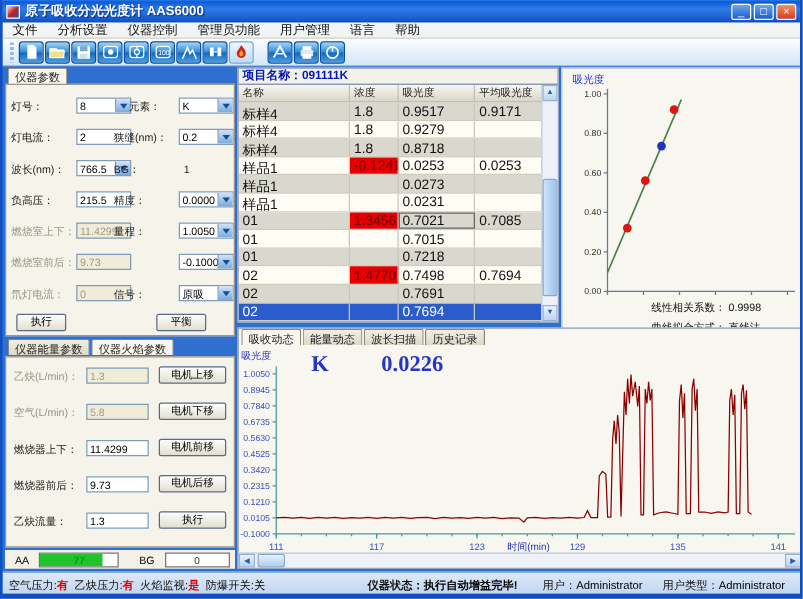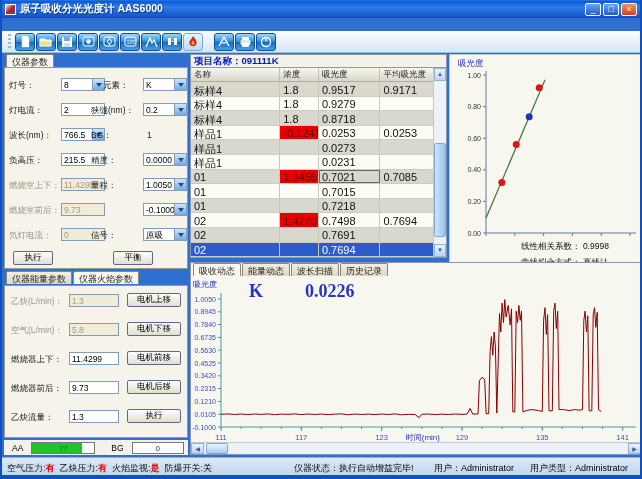--- a/index.html
+++ b/index.html
@@ -108,21 +108,21 @@
   #dyn-tabs { position:absolute; left:2px; top:0; display:flex; gap:1px; }
   #dyn-reading { position:absolute; left:58px; top:18px; font-family:"Liberation Serif", serif;
     font-weight:bold; color:#2433c8; font-size:18px; }
   #dyn-reading .val { margin-left:42px; }
   
   #statusbar { position:absolute; left:0; top:457px; width:100%; height:18px;
     background:linear-gradient(180deg,#dce9f8,#c2d6ef); border-top:1px solid #8fb0d8;
     font-size:9px; color:#111; }
   #statusbar span { white-space:nowrap; }
   .sb-left { position:absolute; left:5px; top:4px; }
-  .sb-mid { position:absolute; left:292px; top:4px; }
+  .sb-mid { position:absolute; left:292px; top:4px;font-weight:bold; }
   .sb-user { position:absolute; left:432px; top:4px; }
   .sb-usertype { position:absolute; left:528px; top:4px; }
   .sb-val-alert { color:#e00000; font-weight:bold; }
   .sb-val { color:#000; }
   #frame-bottom { position:absolute; left:0; top:475px; width:100%; height:4px; background:#0f4fc0; }
 </style>
 </head>
 <body>
 
 <div id="app">
@@ -130,20 +130,29 @@
   <div id="titlebar">
     <div id="app-icon"></div>
     <div id="title-text">原子吸收分光光度计  AAS6000</div>
     <div id="win-buttons">
       <div class="winbtn">_</div>
       <div class="winbtn">□</div>
       <div class="winbtn close">×</div>
     </div>
   </div>
 
+  <div id="menubar">
+      <div class="menu-item">文件</div>
+      <div class="menu-item">分析设置</div>
+      <div class="menu-item">仪器控制</div>
+      <div class="menu-item">管理员功能</div>
+      <div class="menu-item">用户管理</div>
+      <div class="menu-item">语言</div>
+      <div class="menu-item">帮助</div>
+    </div>
 
   <div id="toolbar">
     <div id="tb-grip"></div>
   <div class="tb-btn">
         <span>
           <svg width="13" height="13" viewBox="0 0 13 13">
             <path d="M3 1h5l2 2v9H3z" fill="#fff" stroke="#d0e8f8" stroke-width="0.5"></path>
           </svg>
         </span>
       </div>
@@ -265,21 +274,21 @@
       <div class="frm-label" style="left: 86px; top: 112px;">量程：</div>
       <div class="xp-select" style="left: 138px; top: 110px; width: 44px;"><span>1.0050</span><span class="arrow"></span></div>
       <div class="frm-label disabled" style="left: 4px; top: 137px;">燃烧室前后：</div>
       <div class="xp-input disabled" style="left: 56px; top: 135px; width: 44px;"><span>9.73</span></div>
       <div class="xp-select" style="left: 138px; top: 135px; width: 44px;"><span>-0.1000</span><span class="arrow"></span></div>
       <div class="frm-label disabled" style="left: 4px; top: 162px;">氘灯电流：</div>
       <div class="xp-input disabled" style="left: 56px; top: 160px; width: 44px;"><span>0</span></div>
       <div class="frm-label" style="left: 86px; top: 162px;">信号：</div>
       <div class="xp-select" style="left: 138px; top: 160px; width: 44px;"><span>原吸</span><span class="arrow"></span></div>
       <div class="xp-btn" style="left: 8px; top: 183px; width: 40px;">执行</div>
-      <div class="xp-btn" style="left: 108px; top: 183px; width: 40px;">平衡</div>
+      <div class="xp-btn" style="left: 120px; top: 183px; width: 40px;">平衡</div>
     </div>
 
   <div class="tabstrip" id="flame-tabs" style="left:4px; top:271px;">
       <div class="tab">仪器能量参数</div>
       <div class="tab active">仪器火焰参数</div>
     </div>
   <div class="groupbox" id="flame-box" style="left:2px; top:285px; width:184px; height:153px;">
       <div class="frm-label disabled" style="left: 6px; top: 10px;">乙炔(L/min)：</div>
       <div class="xp-input disabled" style="left: 64px; top: 8px; width: 50px;">1.3</div>
       <div class="xp-btn" style="left: 122px; top: 7px; width: 54px;">电机上移</div>

